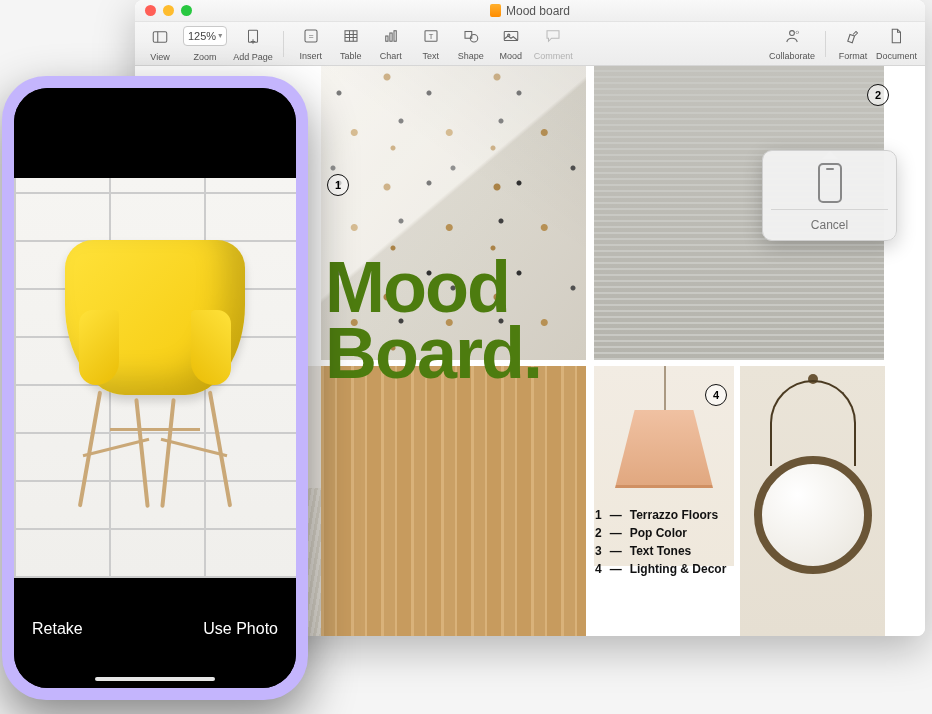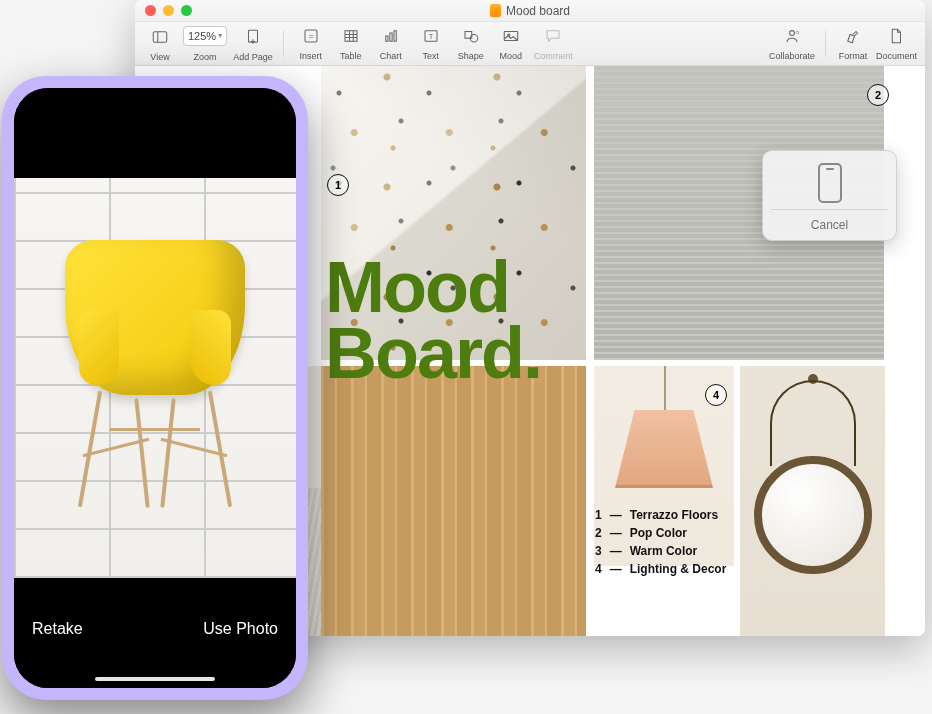--- a/index.html
+++ b/index.html
@@ -455,21 +455,21 @@
           <span>Terrazzo Floors</span>
         </div>
         <div class="legend-row">
           <span>2</span>
             <span class="dash">—</span>
           <span>Pop Color</span>
         </div>
         <div class="legend-row">
           <span>3</span>
             <span class="dash">—</span>
-          <span>Warm Color</span>
+          <span>Text Tones</span>
         </div>
         <div class="legend-row">
           <span>4</span>
             <span class="dash">—</span>
           <span>Lighting &amp; Decor</span>
         </div>
       </div>
 
       <div class="popover">
         <div class="phone-glyph"></div>

